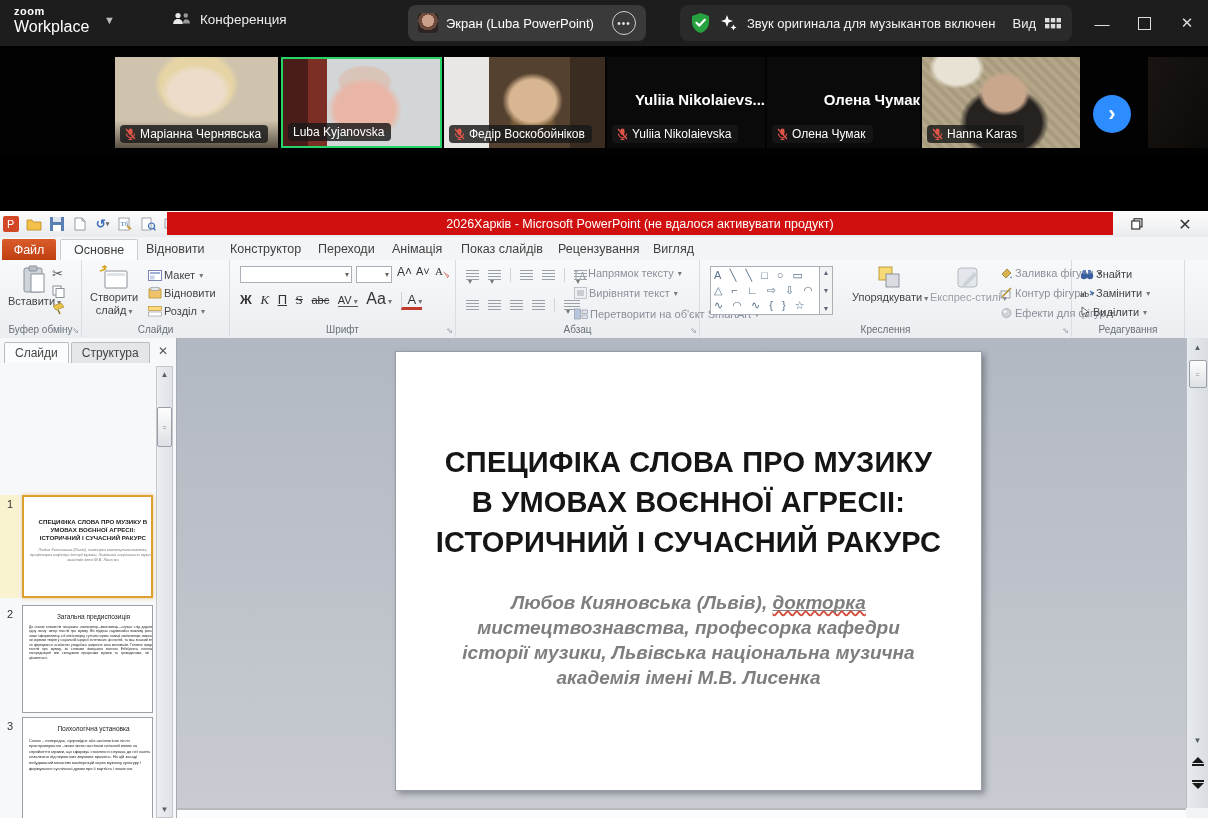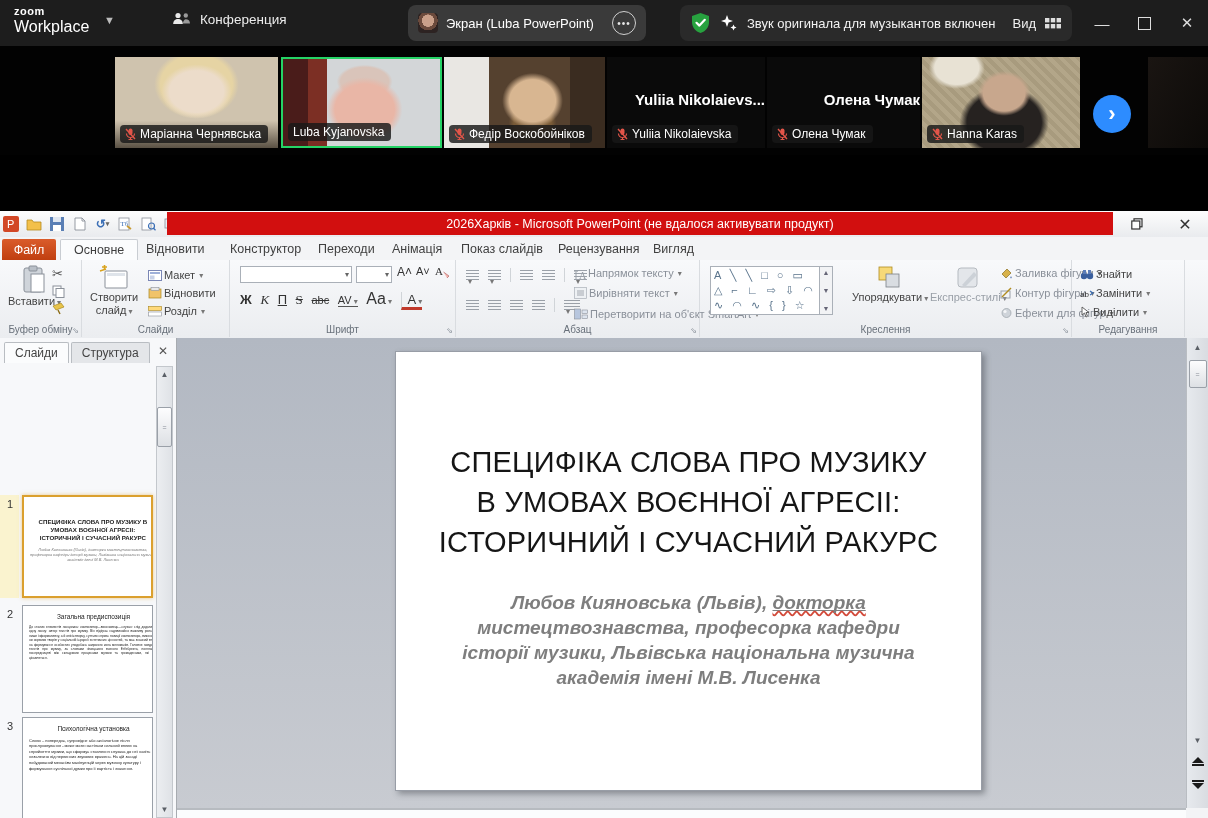--- a/index.html
+++ b/index.html
@@ -101,21 +101,21 @@
   .selgutter{position:absolute;left:0;top:157px;width:19px;height:103px;background:#faf3cf}
   .mini{transform-origin:top left;color:#222}
   .scrollv{background:linear-gradient(90deg,#eceef1,#dfe2e6);border:1px solid #c3c7cc;box-sizing:border-box}
   .sarrow{color:#5a5f66;font-size:8px;text-align:center}
   .sthumb{background:linear-gradient(#fdfdfe,#dde0e4);border:1px solid #9aa0a8;border-radius:2px;
           display:flex;align-items:center;justify-content:center;color:#8a9098;font-size:7px}
 
   
   .canvas{left:177px;top:127px;width:1009px;height:470px;background:linear-gradient(180deg,#b2b8c2,#c8cbd1)}
   .slide{left:218px;top:13px;width:585px;height:438px;background:#fff;border:1px solid #989da6;box-shadow:3px 3px 6px rgba(60,64,72,.45)}
-  .stitle{left:30px;top:90px;width:525px;text-align:center;font-size:29px;font-weight:400;color:#151515;line-height:1.38;letter-spacing:.2px}
+  .stitle{left:30px;top:90px;width:525px;text-align:center;font-size:29px;font-weight:700;color:#151515;line-height:1.38;letter-spacing:.2px}
   .ssub{left:55px;top:238px;width:475px;text-align:center;font-size:19px;font-weight:700;font-style:italic;color:#7e7e7e;line-height:1.32}
   .u-solid{text-decoration:underline;text-decoration-color:#7e7e7e}
   .u-wavy{text-decoration:underline wavy #d24a3a;text-decoration-skip-ink:none}
 
   
   .mscroll{left:1186px;top:127px;width:22px;height:470px;background:linear-gradient(90deg,#e7eaee,#d9dce1);border-left:1px solid #b9bdc2;box-sizing:border-box}
   .dbl{width:0;height:0;border-left:6px solid transparent;border-right:6px solid transparent;margin:1px auto}
   .dbl.up{border-bottom:6px solid #1a1a1a}
   .dbl.dn{border-top:6px solid #1a1a1a}
   .dblbar{width:12px;height:2px;background:#1a1a1a;margin:1px auto}

